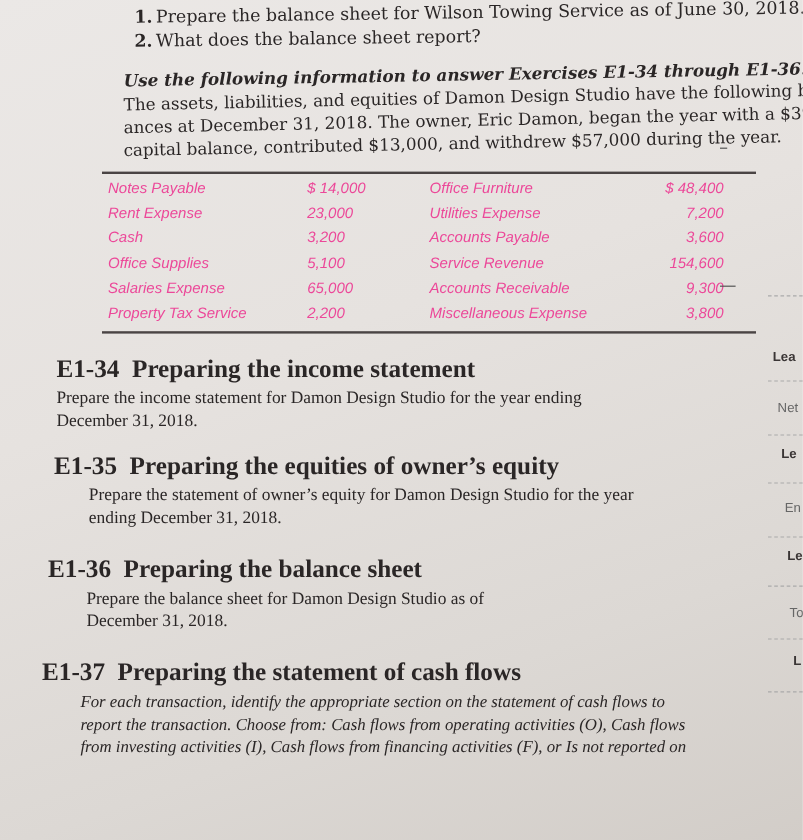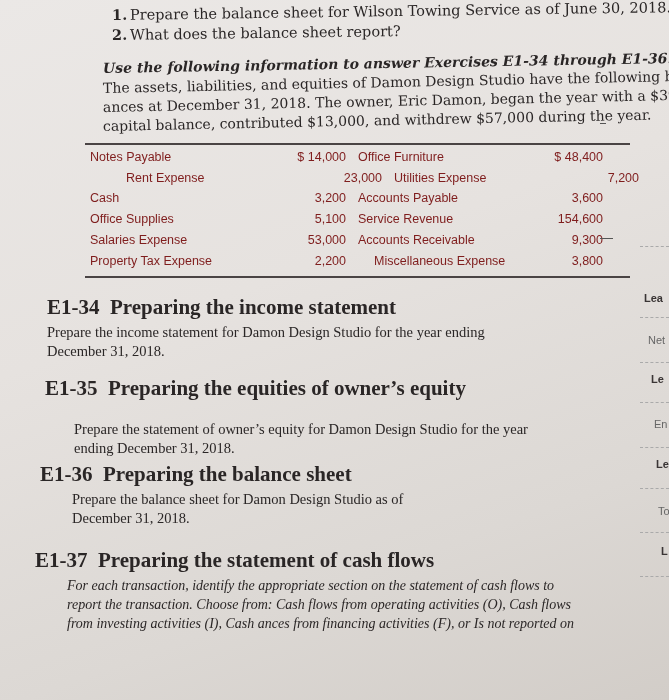--- a/index.html
+++ b/index.html
@@ -13,24 +13,24 @@
   .serif { font-family: "Liberation Serif", "DejaVu Serif", serif; }
   .sans { font-family: "Liberation Sans", "DejaVu Sans", sans-serif; }
 
   .q { font-size: 14.5px; transform: rotate(-0.8deg); transform-origin: left center; }
   .qnum { font-weight: bold; display: inline-block; width: 18px; }
 
   .intro-head { font-size: 14px; font-weight: bold; font-style: italic; transform: rotate(-1deg); transform-origin: left center; }
   .intro-line { font-size: 14px; transform: rotate(-1.2deg); transform-origin: left center; }
 
   .tbl-rule { position: absolute; height: 2px; background: #4a4444; }
-  .tbl { position: absolute; font-size: 12.5px; color: #7f1d1d; }
+  .tbl { position: absolute; font-size: 12.5px; color: #ec4899; font-style: italic; }
   .trow { position: absolute; height: 20px; }
   .c-name1 { position: absolute; left: 0; }
-  .c-amt1 { position: absolute; right: 0; text-align: right; width: 90px; }
+  .c-amt1 { position: absolute; right: 0; text-align: left; width: 90px; }
   .c-name2 { position: absolute; left: 0; }
   .c-amt2 { position: absolute; text-align: right; width: 90px; }
 
   .ex-title { font-size: 21px; font-weight: bold; }
   .ex-body { font-size: 14.5px; line-height: 19px; }
 
   .right-tab { position: absolute; left: 644px; font-size: 11px; font-weight: bold; color: #3a3535; }
   .right-tab.light { font-weight: normal; color: #666; }
   .dash { position: absolute; left: 640px; width: 29px; border-top: 1px dashed #aaa; }
   .uline { position: absolute; border-top: 1px solid #555; }
@@ -51,83 +51,83 @@
 <div class="abs intro-line" style="left:103px; top:118px;">capital balance, contributed $13,000, and withdrew $57,000 during the year.</div>
 
 <div class="tbl-rule" style="left:85px; top:143px; width:545px;"></div>
 <div class="tbl sans" style="left:90px; top:148px; width:525px; height:128px;">
   <div class="trow" style="top:2px; width:525px;">
     <span class="c-name1">Notes Payable</span>
     <span class="c-amt1" style="right:269px;">$ 14,000</span>
     <span class="c-name2" style="left:268px;">Office Furniture</span>
     <span class="c-amt2" style="right:12px;">$ 48,400</span>
   </div>
-  <div class="trow" style="top:23px; width:525px;margin-left:36px;">
+  <div class="trow" style="top:23px; width:525px;">
     <span class="c-name1">Rent Expense</span>
     <span class="c-amt1" style="right:269px;">23,000</span>
     <span class="c-name2" style="left:268px;">Utilities Expense</span>
     <span class="c-amt2" style="right:12px;">7,200</span>
   </div>
   <div class="trow" style="top:43px; width:525px;">
     <span class="c-name1">Cash</span>
     <span class="c-amt1" style="right:269px;">3,200</span>
     <span class="c-name2" style="left:268px;">Accounts Payable</span>
     <span class="c-amt2" style="right:12px;">3,600</span>
   </div>
   <div class="trow" style="top:64px; width:525px;">
     <span class="c-name1">Office Supplies</span>
     <span class="c-amt1" style="right:269px;">5,100</span>
     <span class="c-name2" style="left:268px;">Service Revenue</span>
     <span class="c-amt2" style="right:12px;">154,600</span>
   </div>
   <div class="trow" style="top:85px; width:525px;">
     <span class="c-name1">Salaries Expense</span>
-    <span class="c-amt1" style="right:269px;">53,000</span>
+    <span class="c-amt1" style="right:269px;">65,000</span>
     <span class="c-name2" style="left:268px;">Accounts Receivable</span>
     <span class="c-amt2" style="right:12px;">9,300</span>
   </div>
   <div class="trow" style="top:106px; width:525px;">
-    <span class="c-name1">Property Tax Expense</span>
+    <span class="c-name1">Property Tax Service</span>
     <span class="c-amt1" style="right:269px;">2,200</span>
-    <span class="c-name2" style="left:284px;text-align:right;">Miscellaneous Expense</span>
+    <span class="c-name2" style="left:268px;text-align:right;">Miscellaneous Expense</span>
     <span class="c-amt2" style="right:12px;">3,800</span>
   </div>
 </div>
 <div class="tbl-rule" style="left:85px; top:276px; width:545px; height:1.5px;"></div>
 
 <div class="abs serif" style="left:47px; top:295px;">
   <div class="ex-title"><span>E1-34</span>&nbsp; <span>Preparing the income statement</span></div>
   <div class="ex-body" style="margin-top:3px;">
     <div>Prepare the income statement for Damon Design Studio for the year ending</div>
     <div>December 31, 2018.</div>
   </div>
 </div>
 
 <div class="abs serif" style="left:45px; top:376px;">
   <div class="ex-title"><span>E1-35</span>&nbsp; <span>Preparing the equities of owner’s equity</span></div>
-  <div class="ex-body" style="margin-left:29px; margin-top:19px;">
+  <div class="ex-body" style="margin-left:29px; margin-top:3px;">
     <div>Prepare the statement of owner’s equity for Damon Design Studio for the year</div>
     <div>ending December 31, 2018.</div>
   </div>
 </div>
 
 <div class="abs serif" style="left:40px; top:462px;">
   <div class="ex-title"><span>E1-36</span>&nbsp; <span>Preparing the balance sheet</span></div>
   <div class="ex-body" style="margin-left:32px; margin-top:3px;">
     <div>Prepare the balance sheet for Damon Design Studio as of</div>
     <div>December 31, 2018.</div>
   </div>
 </div>
 
 <div class="abs serif" style="left:35px; top:548px;">
   <div class="ex-title"><span>E1-37</span>&nbsp; <span>Preparing the statement of cash flows</span></div>
   <div class="ex-body" style="margin-left:32px; margin-top:3px; font-size:14px;font-style:italic;">
     <div>For each transaction, identify the appropriate section on the statement of cash flows to</div>
     <div>report the transaction. Choose from: Cash flows from operating activities (O), Cash flows</div>
-    <div>from investing activities (I), Cash ances from financing activities (F), or Is not reported on</div>
+    <div>from investing activities (I), Cash flows from financing activities (F), or Is not reported on</div>
   </div>
 </div>
 
 <div class="uline" style="left:600px; top:123px; width:6px;"></div>
 <div class="uline" style="left:600px; top:238px; width:13px;"></div>
 
 <div class="dash" style="top:246px;"></div>
 <div class="right-tab sans" style="top:292px;">Lea</div>
 <div class="dash" style="top:317px;"></div>
 <div class="right-tab sans light" style="left:648px; top:334px;">Net</div>

